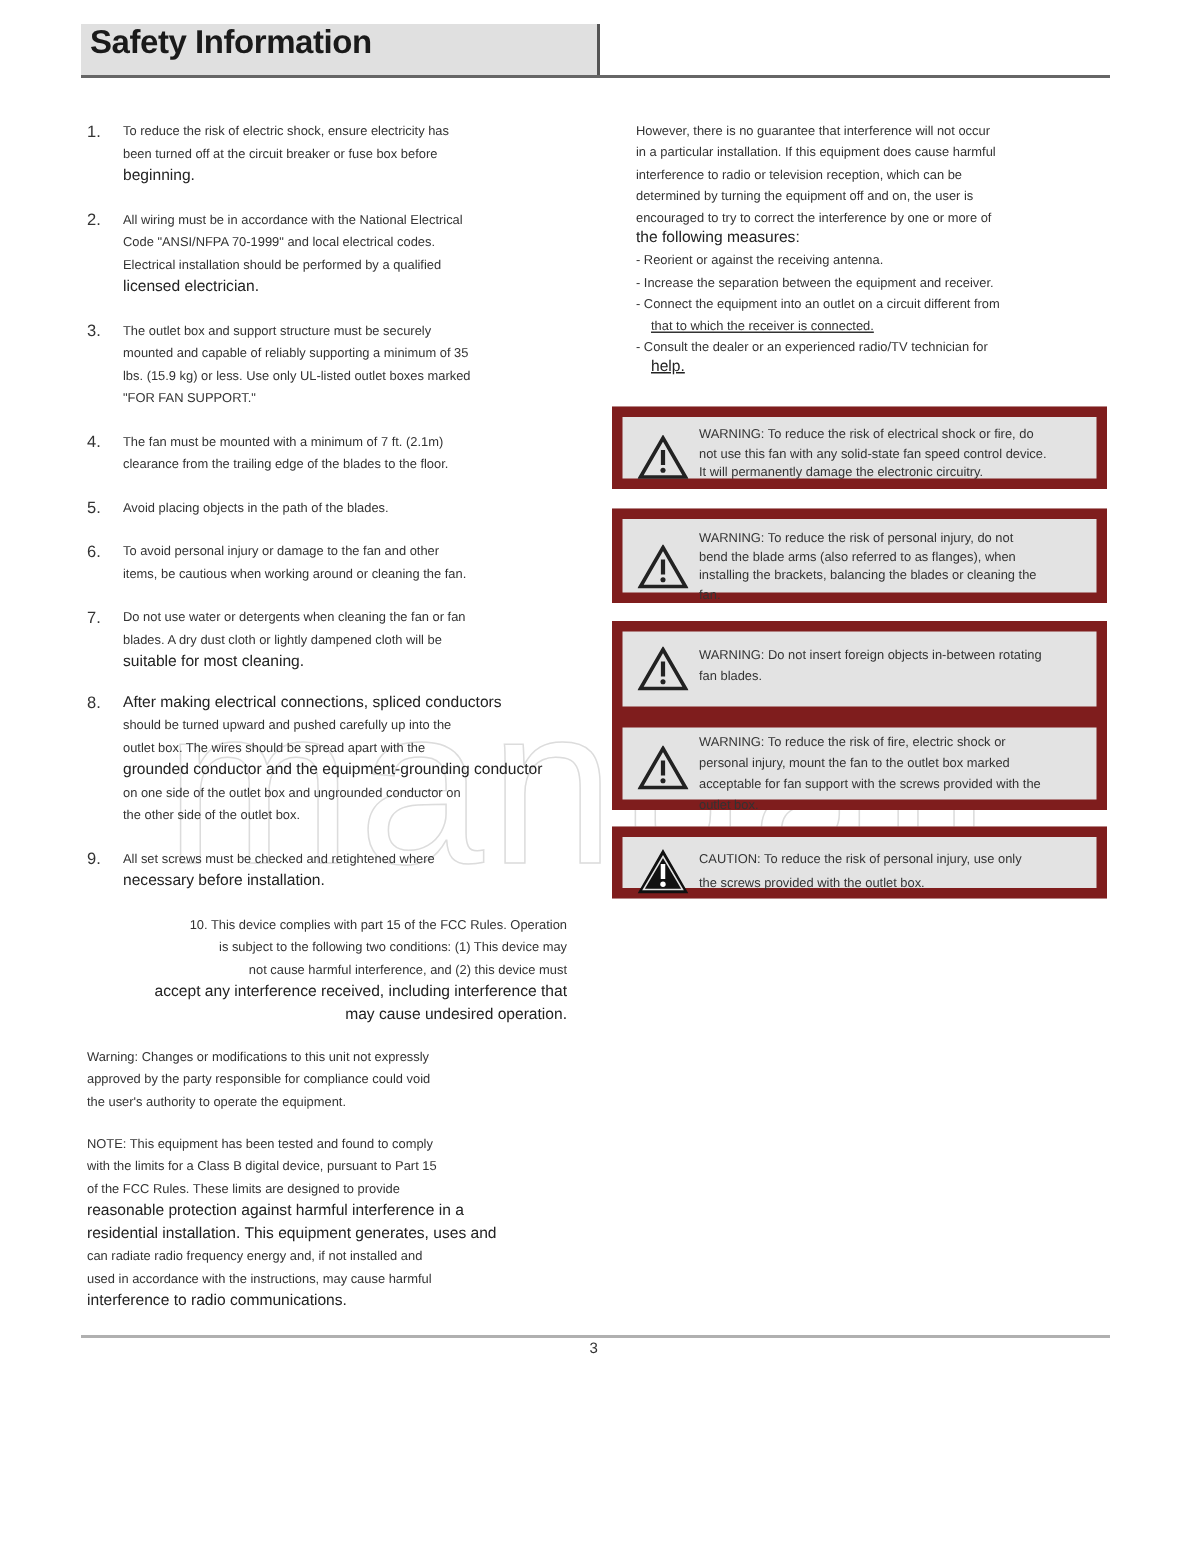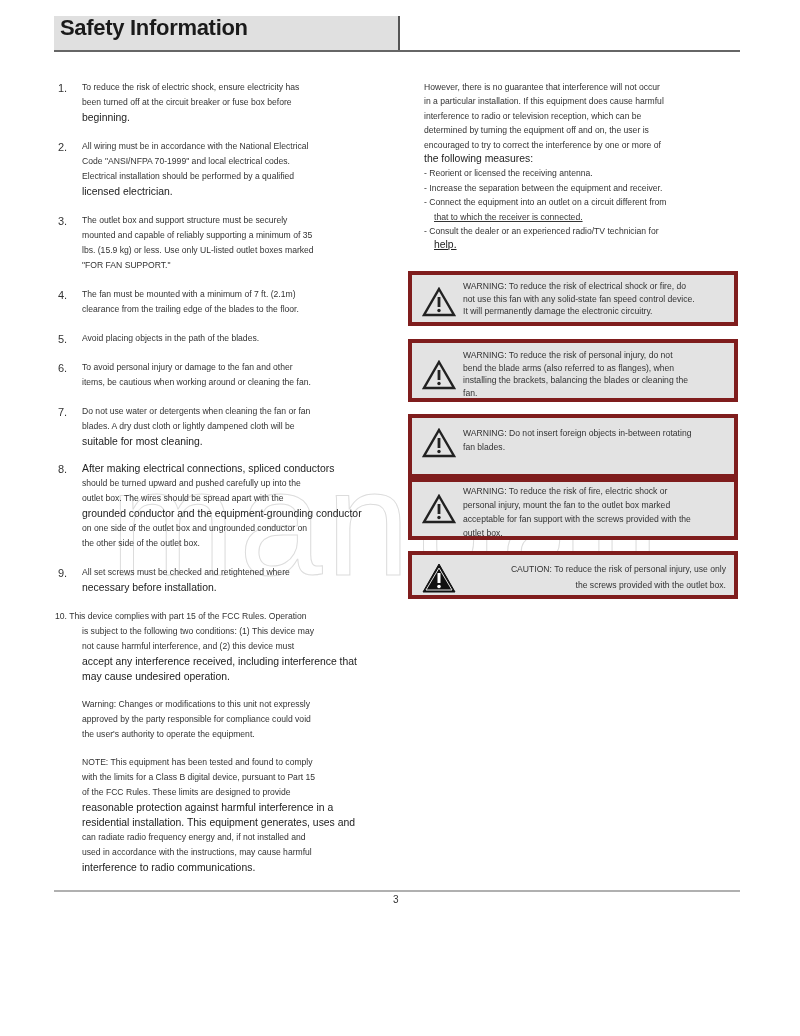--- a/index.html
+++ b/index.html
@@ -19,30 +19,30 @@
       position: absolute; left: 54px; top: 50px; width: 686px; height: 2px; background: #666666;
     }
     .col-left { position: absolute; left: 58px; top: 80px; width: 320px; }
     .item { position: relative; margin: 0; }
     .num {
       position: absolute; left: 0; top: 2px; font-size: 11px; color: #333;
     }
     .body { margin-left: 24px; font-size: 8.6px; line-height: 15px; color: #333; }
     .body .big { font-size: 10.4px; line-height: 15px; color: #222; }
     .item-10 .num10 { font-size: 8.6px; line-height: 15px; }
-    .sub-block { margin-left: 24px; margin-top: 13px; font-size: 8.6px; line-height: 15px; }
+    .sub-block { margin-top: 13px; font-size: 8.6px; line-height: 15px; }
     .sub-block .big { font-size: 10.4px; color: #222; }
 
     .col-right { position: absolute; left: 424px; top: 80px; width: 320px; font-size: 8.6px; line-height: 14.4px; color: #333; }
     .col-right .big { font-size: 10.4px; color: #222; }
     .indent { padding-left: 10px; text-decoration: underline; }
 
     .warn-box {
       position: absolute; left: 408px; width: 330px;
-      background: #e3e3e3; border: 4px solid #7f1d1d; box-sizing: border-box;
+      background: #e3e3e3; border: 7px solid #7f1d1d; box-sizing: border-box;
     }
     .warn-icon { position: absolute; left: 10px; width: 34px; height: 30px; }
     .warn-text {
       position: absolute; left: 51px; right: 8px; font-size: 8.6px; line-height: 12.6px; color: #333;
     }
 
     .footer-rule { position: absolute; left: 54px; top: 890px; width: 686px; height: 2px; background: #b0b0b0; }
     .page-num { position: absolute; left: 393px; top: 894px; font-size: 10px; color: #333; }
 
     .watermark {
@@ -136,21 +136,21 @@
   </div>
 
   <div class="item" style="margin-top:14px;">
     <span class="num">9.</span>
     <div class="body">
       <div>All set screws must be checked and retightened where</div>
       <div class="big">necessary before installation.</div>
     </div>
   </div>
 
-  <div class="item item-10" style="margin-top:14px; margin-left:-3px;">
+  <div class="item item-10" style="margin-top:14px; margin-left:-3px;text-align:right;">
     <div class="num10">10. This device complies with part 15 of the FCC Rules. Operation</div>
     <div class="body" style="margin-left:27px;">
       <div>is subject to the following two conditions: (1) This device may</div>
       <div>not cause harmful interference, and (2) this device must</div>
       <div class="big" style="white-space:nowrap;">accept any interference received, including interference that</div>
       <div class="big">may cause undesired operation.</div>
     </div>
   </div>
 
   <div class="sub-block">
@@ -171,21 +171,21 @@
   </div>
 </div>
 
 <div class="col-right">
   <div>However, there is no guarantee that interference will not occur</div>
   <div>in a particular installation. If this equipment does cause harmful</div>
   <div>interference to radio or television reception, which can be</div>
   <div>determined by turning the equipment off and on, the user is</div>
   <div>encouraged to try to correct the interference by one or more of</div>
   <div class="big">the following measures:</div>
-  <div>- Reorient or licensed the receiving antenna.</div>
+  <div>- Reorient or against the receiving antenna.</div>
   <div>- Increase the separation between the equipment and receiver.</div>
   <div>- Connect the equipment into an outlet on a circuit different from</div>
   <div class="indent">that to which the receiver is connected.</div>
   <div>- Consult the dealer or an experienced radio/TV technician for</div>
   <div class="big indent">help.</div>
 </div>
 
 <div class="warn-box" style="top:271px; height:55px;">
   <svg class="warn-icon" style="top:12px;" viewBox="0 0 34 30">
     <polygon points="17,2 32,28 2,28" fill="none" stroke="#222" stroke-width="2.4" stroke-linejoin="miter"></polygon>
@@ -239,20 +239,20 @@
   </div>
 </div>
 
 <div class="warn-box" style="top:551px; height:48px;">
   <svg class="warn-icon" style="top:8px;" viewBox="0 0 34 30">
     <polygon points="17,1 33,29 1,29" fill="#111" stroke="#111" stroke-width="1"></polygon>
     <polygon points="17,5 30,27 4,27" fill="none" stroke="#e3e3e3" stroke-width="1"></polygon>
     <rect x="15.5" y="10" width="3" height="10" fill="#ffffff"></rect>
     <circle cx="17" cy="23.5" r="1.8" fill="#ffffff"></circle>
   </svg>
-  <div class="warn-text" style="top:6px; line-height:16px;text-align:right;">
+  <div class="warn-text" style="top:6px; line-height:16px;">
     <div>CAUTION: To reduce the risk of personal injury, use only</div>
     <div>the screws provided with the outlet box.</div>
   </div>
 </div>
 
 <div class="footer-rule"></div>
 <div class="page-num">3</div>
 
 </body></html>

